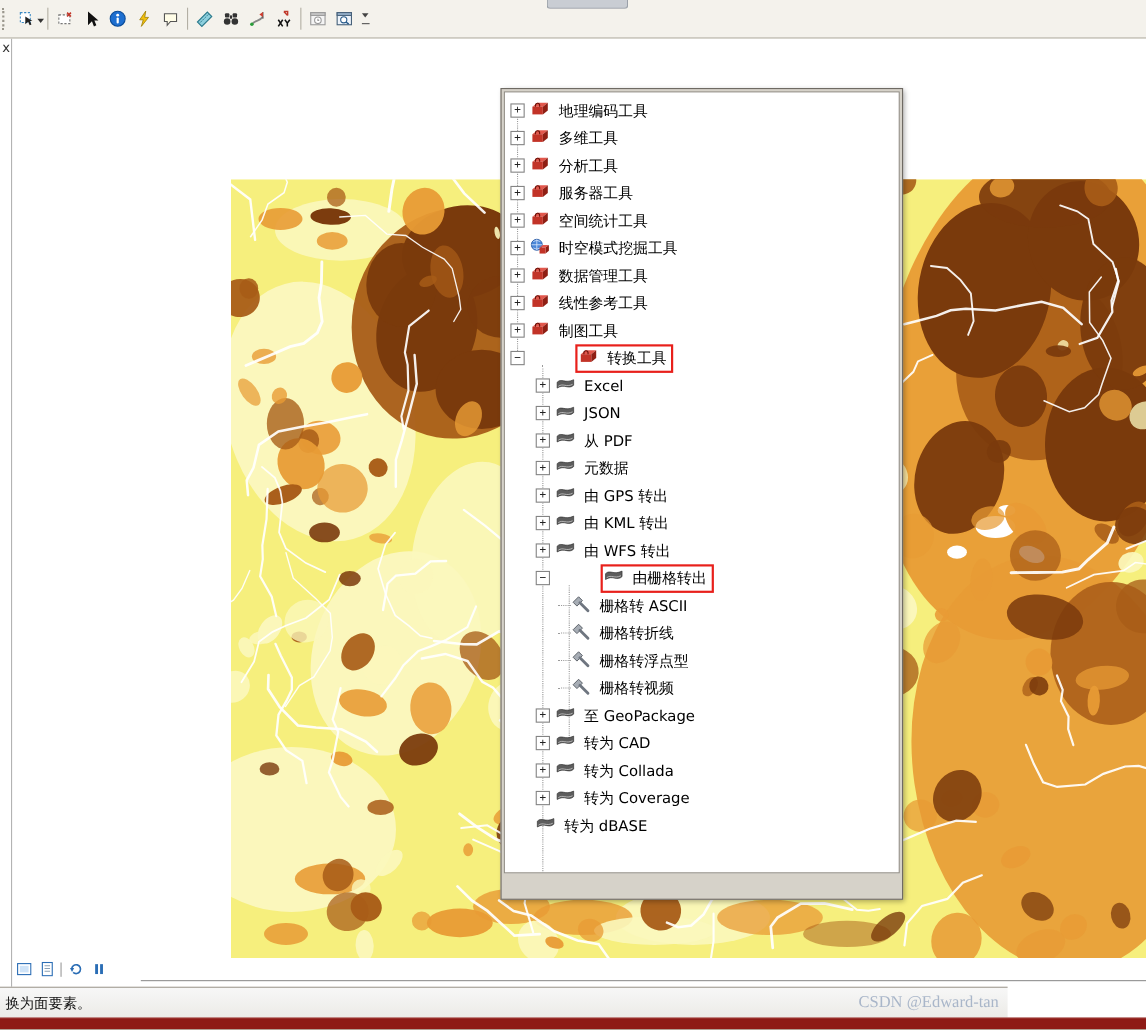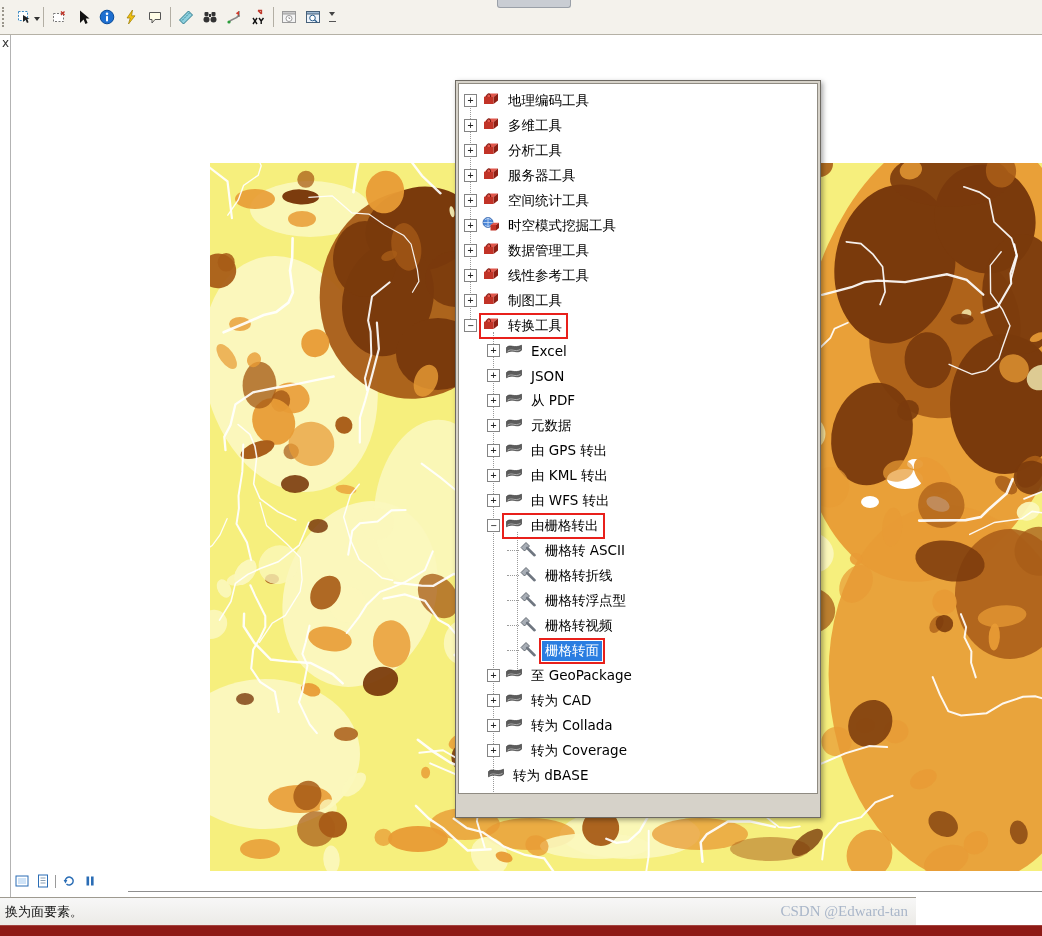--- a/index.html
+++ b/index.html
@@ -44,21 +44,21 @@
   .guide{position:absolute;width:0;border-left:1px dotted #9a9a9a;pointer-events:none;}
   .trow{display:flex;align-items:center;height:25px;position:relative;white-space:nowrap;}
   .lvl1{padding-left:5px;}.lvl2{padding-left:28px;}.lvl3{padding-left:48px;}
   .ebox{width:13px;height:13px;box-sizing:border-box;border:1px solid #848484;background:#fff;
         font:10px/11px "DejaVu Sans Mono",monospace;text-align:center;color:#222;margin-right:5px;flex:none;z-index:1;}
   .stub{width:12px;height:1px;border-top:1px dotted #9a9a9a;flex:none;}
   .ticon{width:18px;height:16px;margin-right:5px;flex:none;display:inline-flex;}
   .grp{display:inline-flex;}
   .tlabel{font-size:13.5px;color:#000;padding:1px 3px;}
   .sel{background:var(--sel,#2A7DE1);color:#fff;}
-  .rb{outline:2px solid var(--ann,#E8201B);outline-offset:1px;}
+  .rb{outline:2px solid var(--ann,#E8201B);outline-offset:1px;margin-left:44px;}
   
   .statusbar{position:absolute;left:0;top:897px;width:916px;height:28px;box-sizing:border-box;
         background:linear-gradient(#f7f7f7,#ecebe7);border-top:1px solid #9e9a90;
         display:flex;align-items:center;justify-content:space-between;
         padding:0 8px 0 5px;font-size:13px;color:#111;z-index:6;}
   .wm{color:var(--wm,#A9B6C9);font-size:15px;font-family:Liberation Serif, serif;}
   .bottombar{position:absolute;left:0;top:925px;width:1042px;height:11px;
         background:var(--bar,#8E1A15);box-shadow:inset 0 1px rgba(255,255,255,.18);z-index:6;}
 </style>
 </head>
@@ -724,32 +724,20 @@
           <span class="grp">
             <span class="ticon">
               <svg width="18" height="16" viewBox="0 0 18 16">
                 <polygon points="2,6.5 7,1.5 10.5,5 5.5,10" fill="#A7ADB5" stroke="#4e545c" stroke-width="0.8"></polygon>
                 <line x1="8.2" y1="7" x2="15.5" y2="14.2" stroke="#6f7680" stroke-width="2.6" stroke-linecap="round"></line>
               </svg>
             </span>
             <span class="tlabel">栅格转视频</span>
           </span>
         </div>
-        <div class="trow lvl3">
-          <span class="stub"></span>
-          <span class="grp">
-            <span class="ticon">
-              <svg width="18" height="16" viewBox="0 0 18 16">
-                <polygon points="2,6.5 7,1.5 10.5,5 5.5,10" fill="#A7ADB5" stroke="#4e545c" stroke-width="0.8"></polygon>
-                <line x1="8.2" y1="7" x2="15.5" y2="14.2" stroke="#6f7680" stroke-width="2.6" stroke-linecap="round"></line>
-              </svg>
-            </span>
-            <span class="tlabel sel rb">栅格转面</span>
-          </span>
-        </div>
         <div class="trow lvl2">
           <span class="ebox">+</span>
           <span class="grp">
             <span class="ticon">
               <svg width="18" height="16" viewBox="0 0 18 16">
                 <path d="M1.5,5.5 C5.5,1.5 8.5,7 16.5,3.2 L16.5,8.2 C12,12.5 8,6.5 1.5,10.8 Z" fill="#5d5d5d" stroke="#2f2f2f" stroke-width="0.6"></path>
                 <path d="M2.5,9.2 C7,6 9.5,10.5 15.5,7.4" fill="none" stroke="#cfcfcf" stroke-width="0.7"></path>
               </svg>
             </span>
             <span class="tlabel">至 GeoPackage</span>

